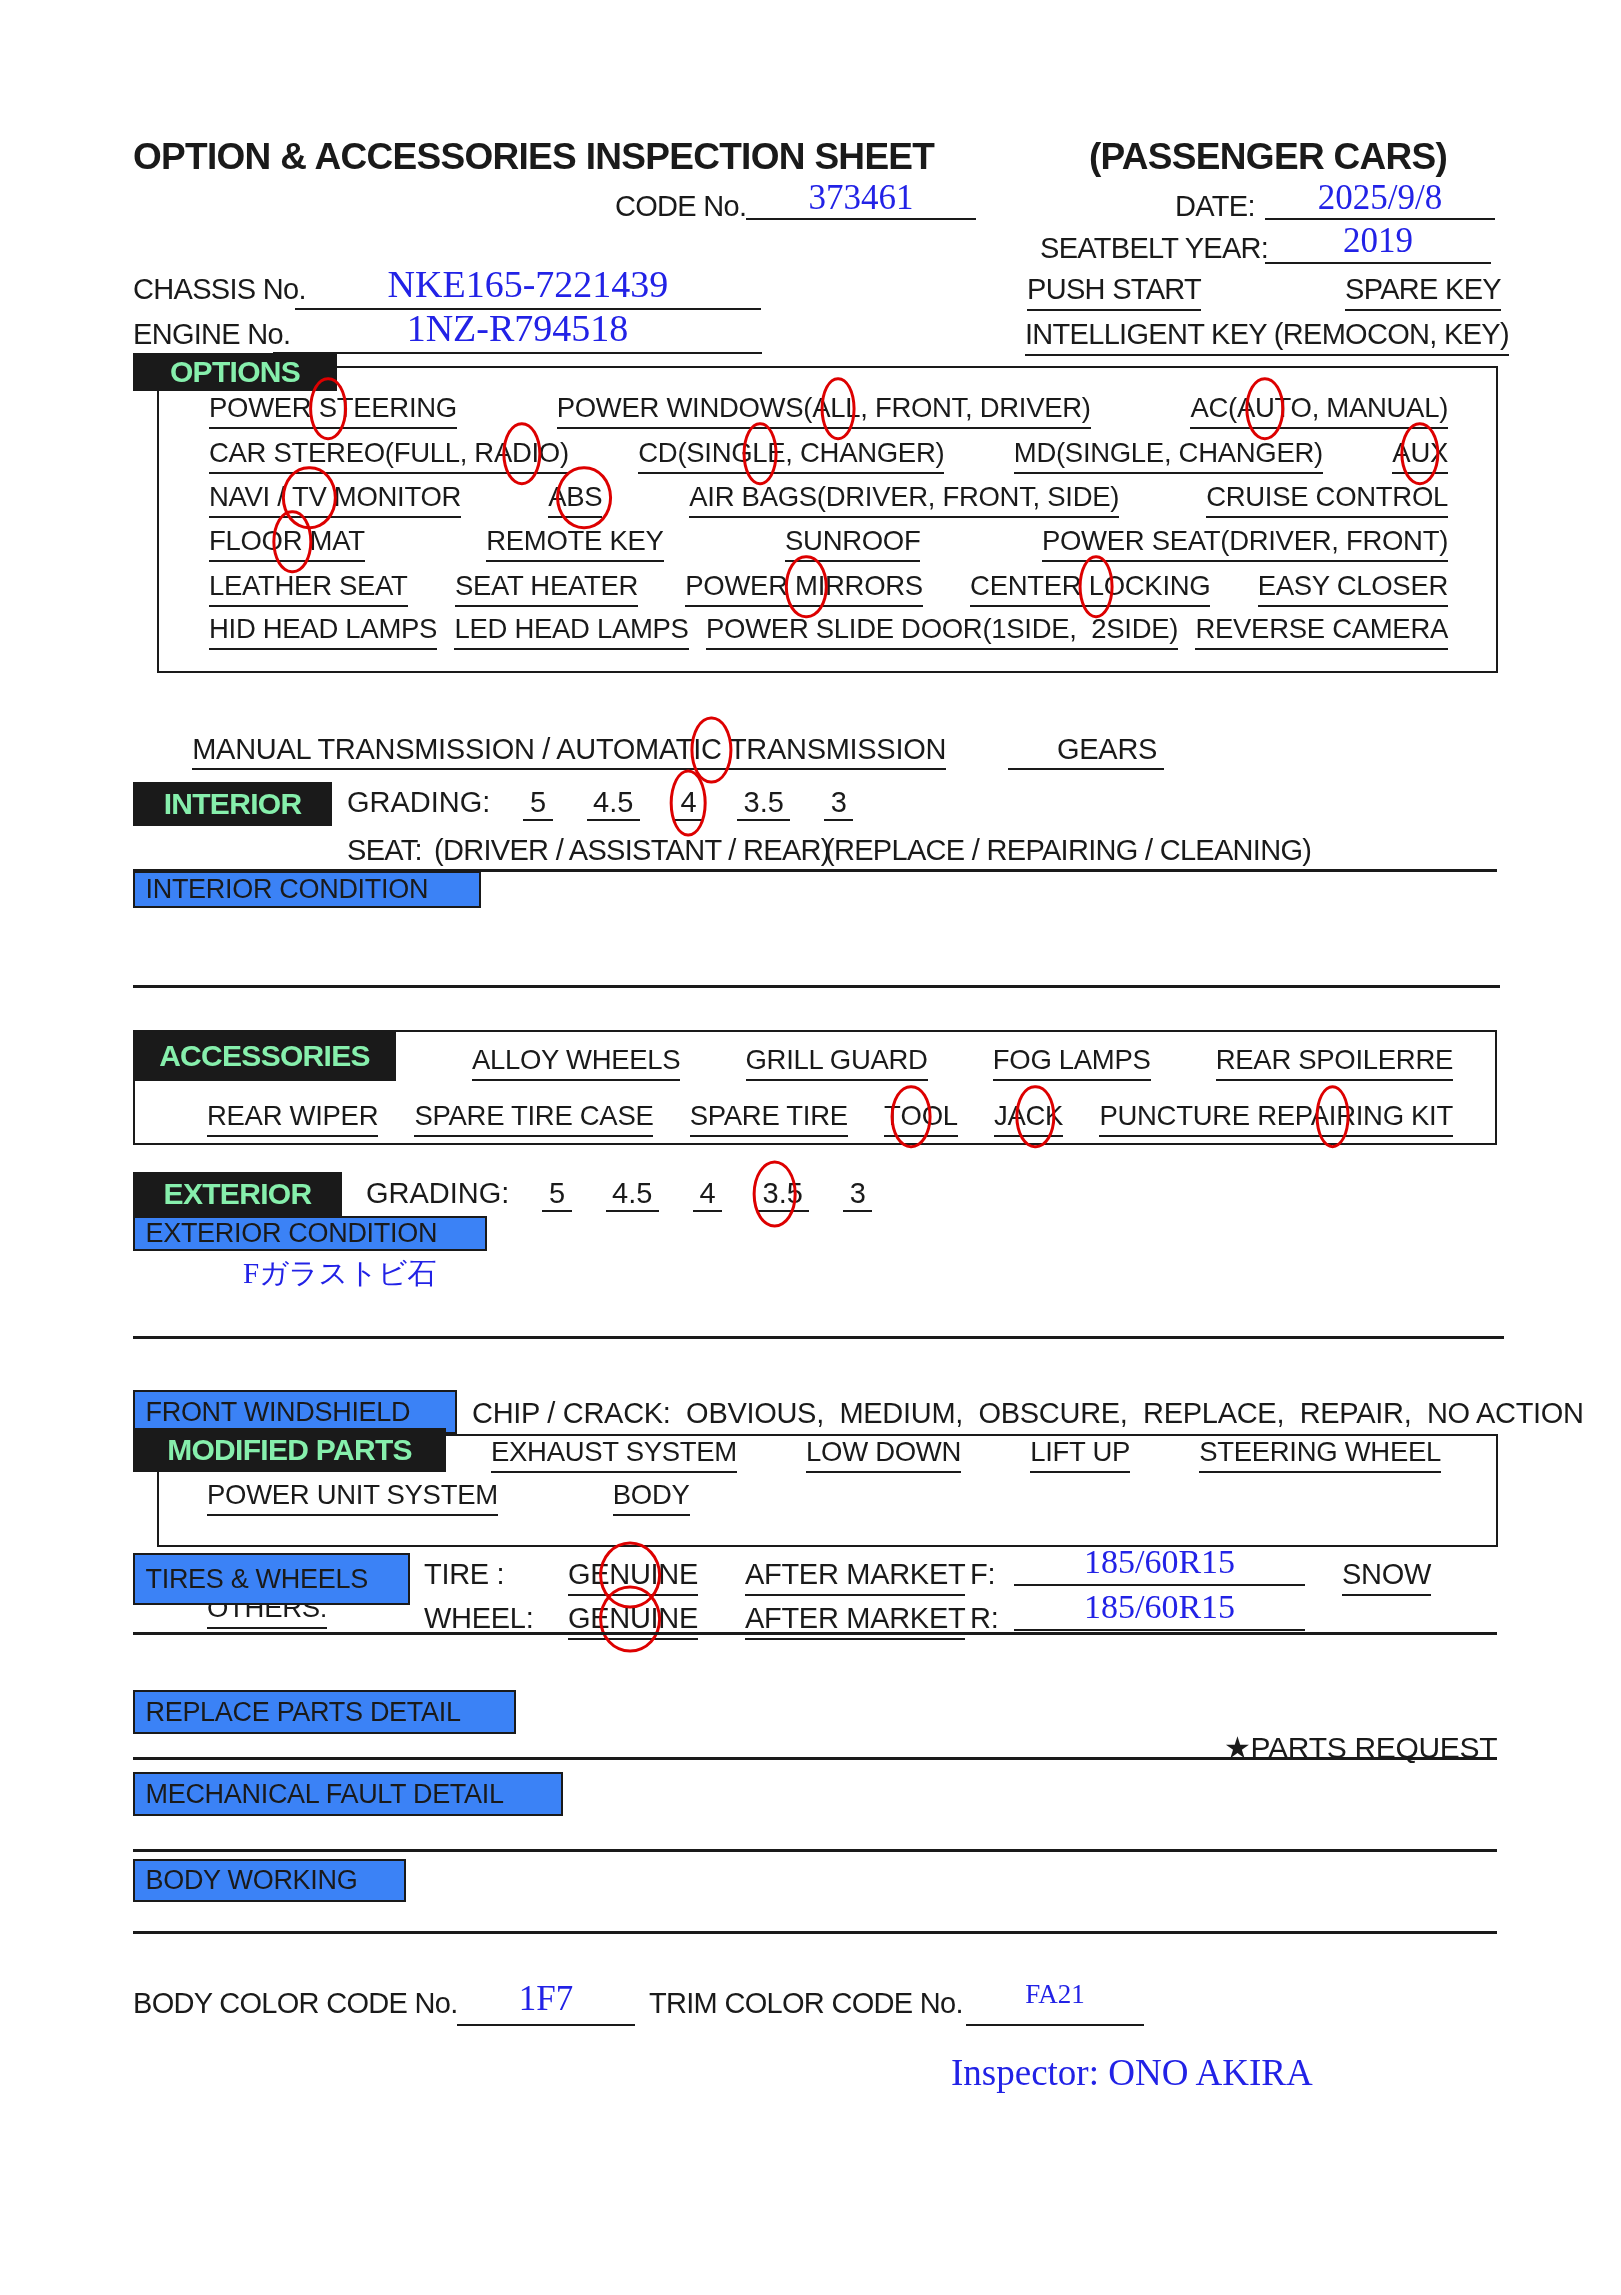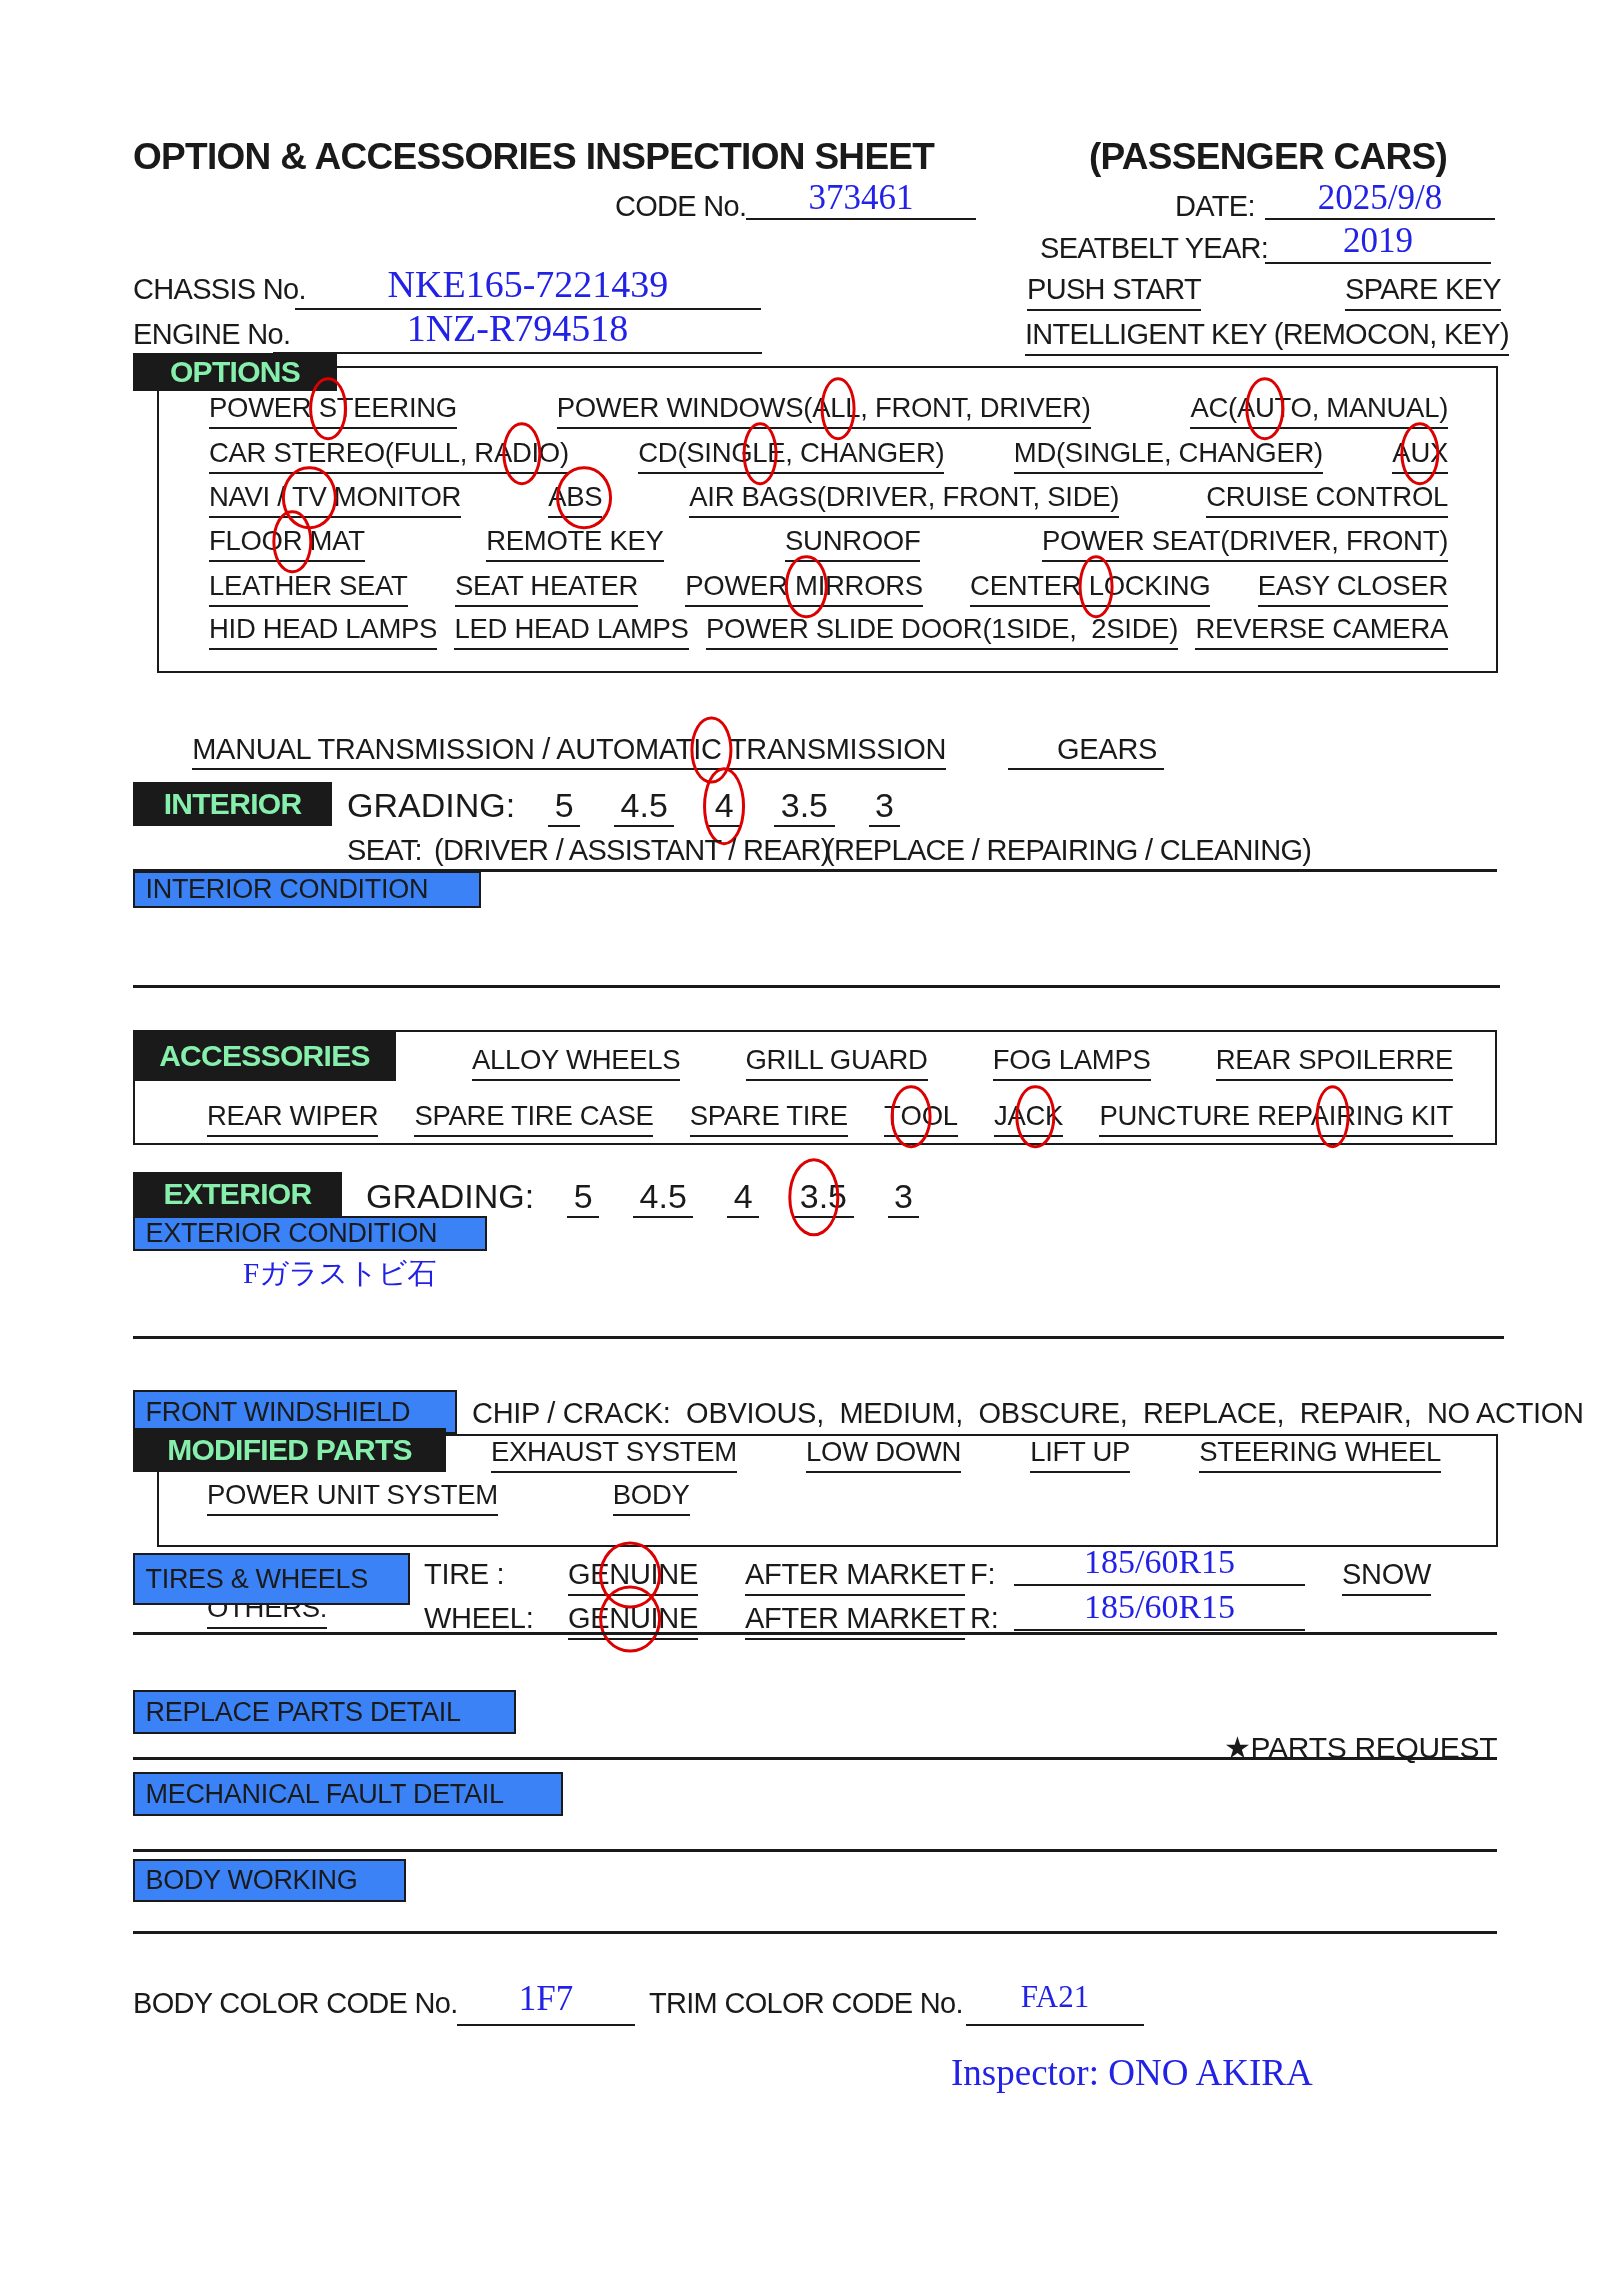--- a/index.html
+++ b/index.html
@@ -57,21 +57,21 @@
   #options-box{left:133px;top:353px;width:204px;height:38px;}
   #options-rect{left:157px;top:366px;width:1341px;height:307px;}
   .orow{left:209px;width:1239px;}
   #orow1{top:392px;} #orow2{top:437px;} #orow3{top:481px;}
   #orow4{top:525px;} #orow5{top:570px;} #orow6{top:613px;}
 
   #trans-row{position:absolute;left:160px;top:700px;font-size:29px;white-space:pre;}
   #gears{margin-left:62px;padding-left:49px;padding-right:6.5px;}
 
   #interior-box{left:133px;top:782px;width:199px;height:44px;}
-  .grading-row{position:absolute;display:flex;align-items:baseline;column-gap:33px;font-size:34px;white-space:pre;}
+  .grading-row{position:absolute;display:flex;align-items:baseline;column-gap:33px;font-size:29px;white-space:pre;}
   #interior-grading{left:347px;top:786px;}
   #exterior-grading{left:366px;top:1177px;}
   .grade{padding:0 6.5px;}
   #seat-label{left:347px;top:834px;}
   #seat-positions{left:434px;top:834px;}
   #seat-actions{left:825px;top:834px;}
 
   #line-interior{left:133px;top:869px;width:1364px;}
   #interior-cond{left:133px;top:871px;width:348px;height:37px;}
   #line-mid1{left:133px;top:985px;width:1367px;}
@@ -114,21 +114,21 @@
   #parts-request{position:absolute;left:1224px;top:1730px;font-size:30px;white-space:pre;letter-spacing:-0.3px;}
   #line-parts{left:133px;top:1757px;width:1364px;}
   #mech-box{left:133px;top:1772px;width:430px;height:44px;}
   #line-mech{left:133px;top:1849px;width:1364px;}
   #bodywork-box{left:133px;top:1859px;width:273px;height:43px;}
   #line-foot{left:133px;top:1931px;width:1364px;}
 
   #body-color-label{left:133px;top:1987px;}
   #trim-color-label{left:649px;top:1987px;}
   #body-color-value{left:457px;top:1979px;width:178px;height:47px;font-size:35px;}
-  #trim-color-value{left:966px;top:1979px;width:178px;height:47px;font-size:31px;}
+  #trim-color-value{left:966px;top:1979px;width:178px;height:47px;font-size:27px;}
   #inspector{position:absolute;left:951px;top:2051px;font-size:37px;color:var(--blue);
              font-family:"Liberation Serif",serif;white-space:pre;}
 
   
   .circ{position:relative;display:inline-block;white-space:pre;}
   .circ::after{content:"";position:absolute;left:50%;top:52%;
     transform:translate(-50%,-50%);
     width:calc(100% + 0.5em);min-width:1.05em;height:2.1em;
     border:3.3px solid var(--red);border-radius:50%;pointer-events:none;}
 </style>

